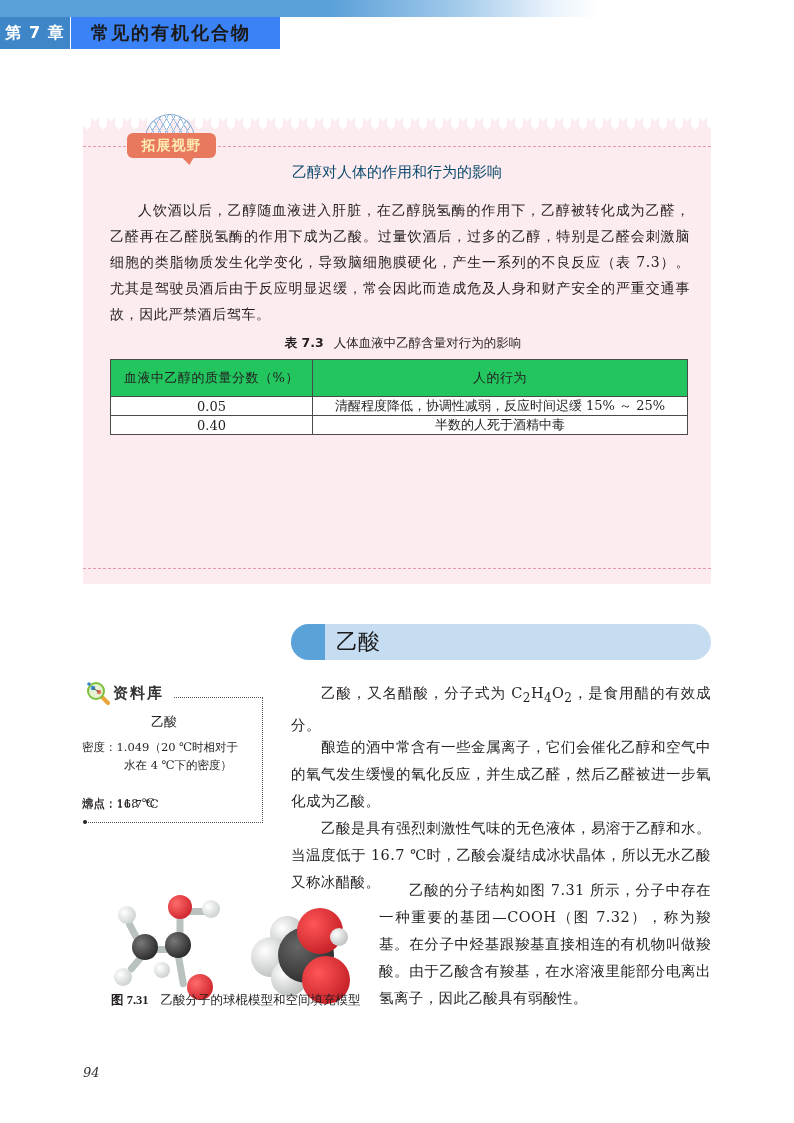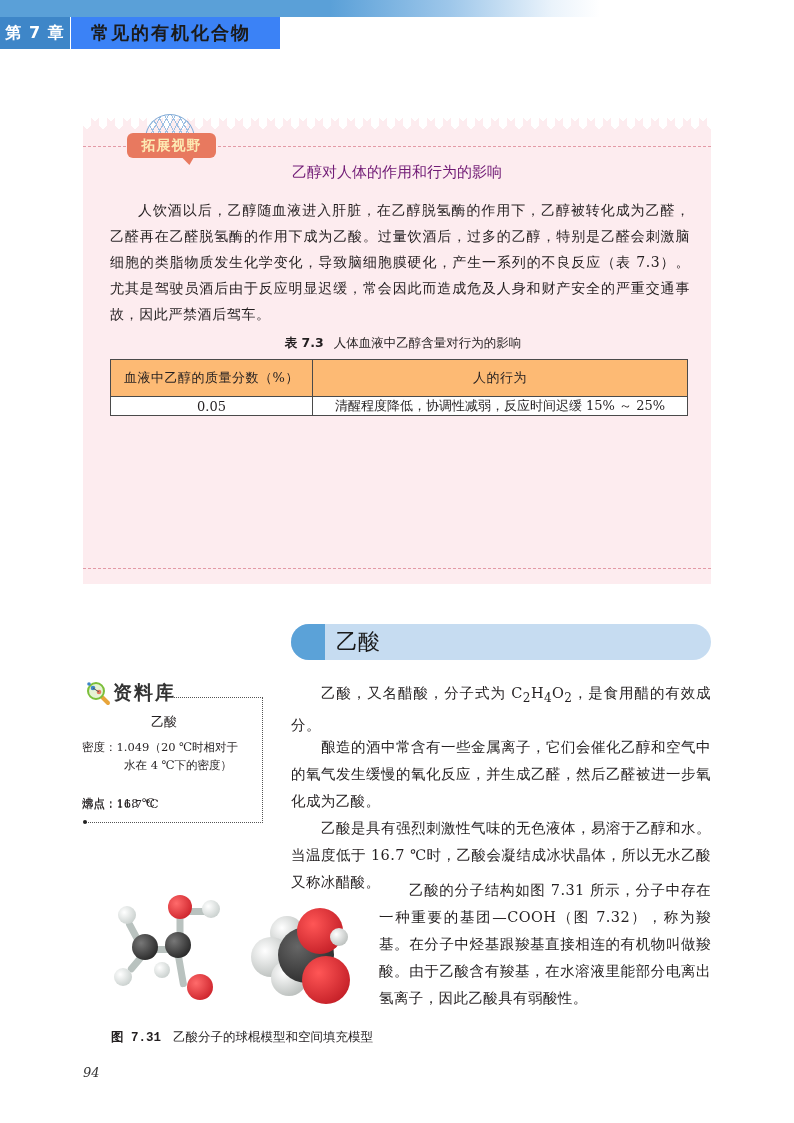--- a/index.html
+++ b/index.html
@@ -55,40 +55,40 @@
       font-family: "DejaVu Serif", serif; font-weight: bold; font-size: 14px;
       display: flex; align-items: center; justify-content: center; letter-spacing: 1px;
     }
     .ext-badge-tail {
       position: absolute; left: 178px; top: 156px; width: 0; height: 0;
       border-left: 14px solid transparent; border-top: 9px solid #e8795f;
       transform: skewX(-30deg);
     }
     .ext-title {
       position: absolute; left: 83px; top: 163px; width: 628px; text-align: center;
-      font-family: Liberation Sans, sans-serif; font-size: 15px; color: #701a75;
+      font-family: Liberation Sans, sans-serif; font-size: 15px; color: #0c4a6e;
     }
     .ext-para {
       position: absolute; left: 110px; top: 197px; width: 580px;
       font-size: 14px; line-height: 26px; text-indent: 28px; text-align: justify;
       letter-spacing: 0.6px;
     }
     .table-caption {
       position: absolute; left: 83px; top: 335px; width: 628px; text-align: center;
       font-family: "DejaVu Sans", sans-serif; font-size: 12.5px; padding-left: 12px;
     }
     .table-caption b { font-weight: bold; margin-right: 10px; }
     table.data-table {
       position: absolute; left: 110px; top: 359px; width: 578px;
       border-collapse: collapse; background: #ffffff; font-size: 13px;
     }
     .data-table th, .data-table td {
       border: 1px solid #4a4a4a; text-align: center; height: 14px; font-weight: normal;
     }
-    .data-table th { background: #fdba74; height: 37px; letter-spacing: 0.5px; }
+    .data-table th { background: #22c55e; height: 37px; letter-spacing: 0.5px; }
     .data-table .c1 { width: 202px; }
 
     
     .sec-head {
       position: absolute; left: 291px; top: 624px; width: 420px; height: 36px;
       background: #c6dcf1; border-radius: 18px; overflow: hidden;
     }
     .sec-head .cap {
       position: absolute; left: 0; top: 0; width: 34px; height: 36px; background: #5ba2d8;
     }
@@ -101,42 +101,42 @@
     .side-box {
       position: absolute; left: 84px; top: 697px; width: 179px; height: 126px;
       border-right: 1.3px dotted #555; border-bottom: 1.3px dotted #555;
     }
     .side-box::before {
       content: ""; position: absolute; left: 90px; top: 0; width: 89px; border-top: 1.3px dotted #555;
     }
     .side-dot { position: absolute; left: 83px; top: 820px; width: 4px; height: 4px; background: #222; border-radius: 50%; }
     .side-head {
       position: absolute; left: 85px; top: 680px; display: flex; align-items: center;
-      font-family: "DejaVu Sans", sans-serif; font-size: 19px; font-weight: bold; color: #333;
+      font-family: "DejaVu Sans", sans-serif; font-size: 15px; font-weight: bold; color: #333;
       letter-spacing: 2px;
     }
     .side-head .icon { width: 26px; height: 26px; position: relative; margin-right: 2px; }
     .side-title {
       position: absolute; left: 84px; top: 713px; width: 160px; text-align: center;
       font-family: "DejaVu Sans", sans-serif; font-size: 13px;
     }
     .side-line { position: absolute; left: 82px; font-size: 11.5px; line-height: 19px; white-space: nowrap; }
 
     
     .body-para {
       position: absolute; font-size: 14.5px; line-height: 27px; text-align: justify; letter-spacing: 0.4px;
     }
     .indent { text-indent: 30px; }
 
     
     .mol { position: absolute; border-radius: 50%; }
     .stick { position: absolute; background: #b9c2bf; height: 7px; transform-origin: 0 50%; border-radius: 3px; }
     .fig-caption {
-      position: absolute; left: 84px; top: 1029px;
-      font-family: Liberation Mono, monospace; font-size: 12.5px; padding-left: 27px;
+      position: absolute; left: 84px; top: 992px;
+      font-family: Liberation Serif, serif; font-size: 12.5px; padding-left: 27px;
     }
     .fig-caption b { margin-right: 12px; }
     .page-num { position: absolute; left: 83px; top: 1065px; font-size: 13px; color: #333; font-style: italic; }
   </style>
 </head>
 <body>
 
 <div class="top-band"></div>
 <div class="chapter-tag">第 7 章</div>
 <div class="chapter-title">常见的有机化合物</div>
@@ -158,20 +158,24 @@
   <thead>
     <tr>
       <th class="c1">血液中乙醇的质量分数（%）</th>
       <th>人的行为</th>
     </tr>
   </thead>
   <tbody>
     <tr>
       <td>0.05</td>
       <td>清醒程度降低，协调性减弱，反应时间迟缓 15% ～ 25%</td>
+    </tr>
+    <tr>
+      <td>0.40</td>
+      <td>半数的人死于酒精中毒</td>
     </tr>
   </tbody>
 </table>
 
 <div class="sec-head">
   <div class="cap"></div>
   <div class="txt">乙酸</div>
 </div>
 
 <div class="side-box"></div>

